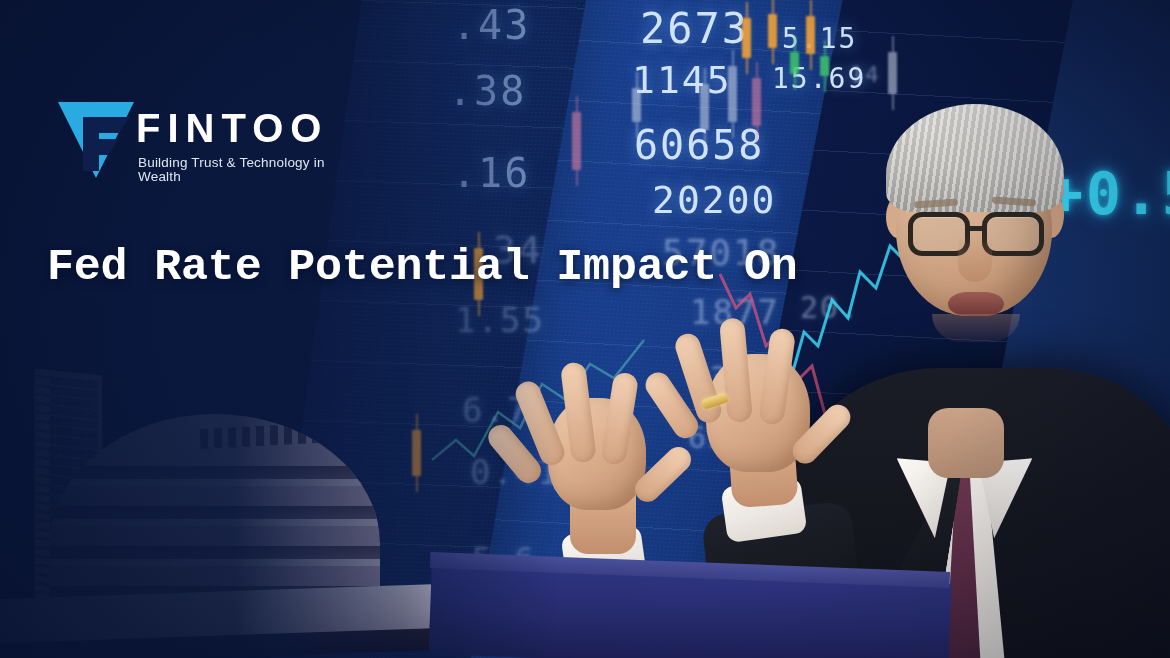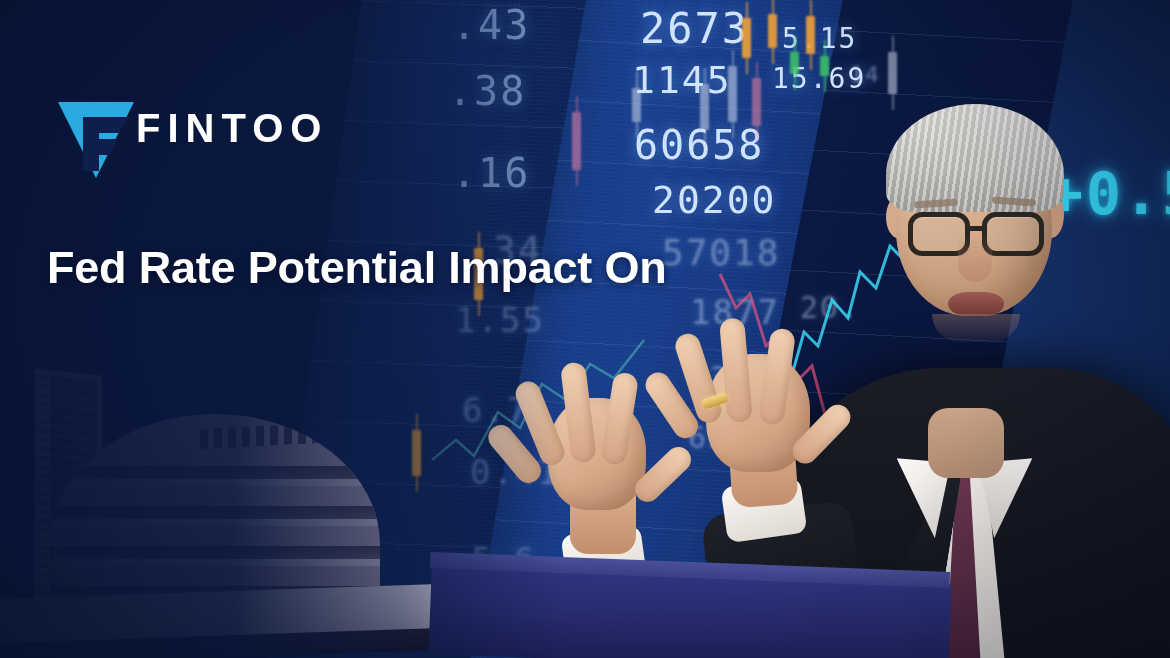--- a/index.html
+++ b/index.html
@@ -287,21 +287,21 @@
     letter-spacing:.2px;line-height:1;
     font-family:"Liberation Sans", sans-serif;
   }
 
   
   #headline{
     position:absolute;left:47px;top:238px;width:760px;
     color:#ffffff;
     font-size:45px;font-weight:700;line-height:1.32;
     letter-spacing:-.2px;
-    font-family:Liberation Sans, sans-serif;
+    font-family:Liberation Mono, monospace;
     text-shadow:0 2px 10px rgba(4,12,38,.75);
   }
   #headline .l2{display:block;}
 
   
   .left-scrim{
     position:absolute;left:0;top:0;width:560px;height:658px;
     background:linear-gradient(90deg, rgba(10,24,62,.97) 0%, rgba(10,24,62,.92) 42%, rgba(10,24,62,.55) 72%, rgba(10,24,62,0) 100%);
   }
   .edge-dark{
@@ -478,19 +478,20 @@
   <div class="left-scrim"></div>
   <div class="edge-dark"></div>
 
   <div id="logo">
     <svg width="76" height="78" viewBox="0 0 76 78">
       <path d="M0 0 L76 0 L38 76 Z" fill="#29abe2"></path>
       <path d="M26 16 L70 16 L60 30 L40 30 L40 38 L58 38 L50 52 L40 52 L40 68 L26 68 Z" fill="#0e1f4d"></path>
       <path d="M26 16 L70 16 L60 30 L40 30 L40 38 L58 38 L50 52 L40 52 L40 68 L26 68 Z" fill="none" stroke="#0e1f4d" stroke-width="2"></path>
     </svg>
     <div class="logo-word">FINTOO</div>
+    <div class="logo-tag">Building Trust &amp; Technology in Wealth</div>
   </div>
 
   <div id="headline">
     <span>Fed Rate Potential Impact On</span>
   </div>
 
 </div>
 
 </body></html>

